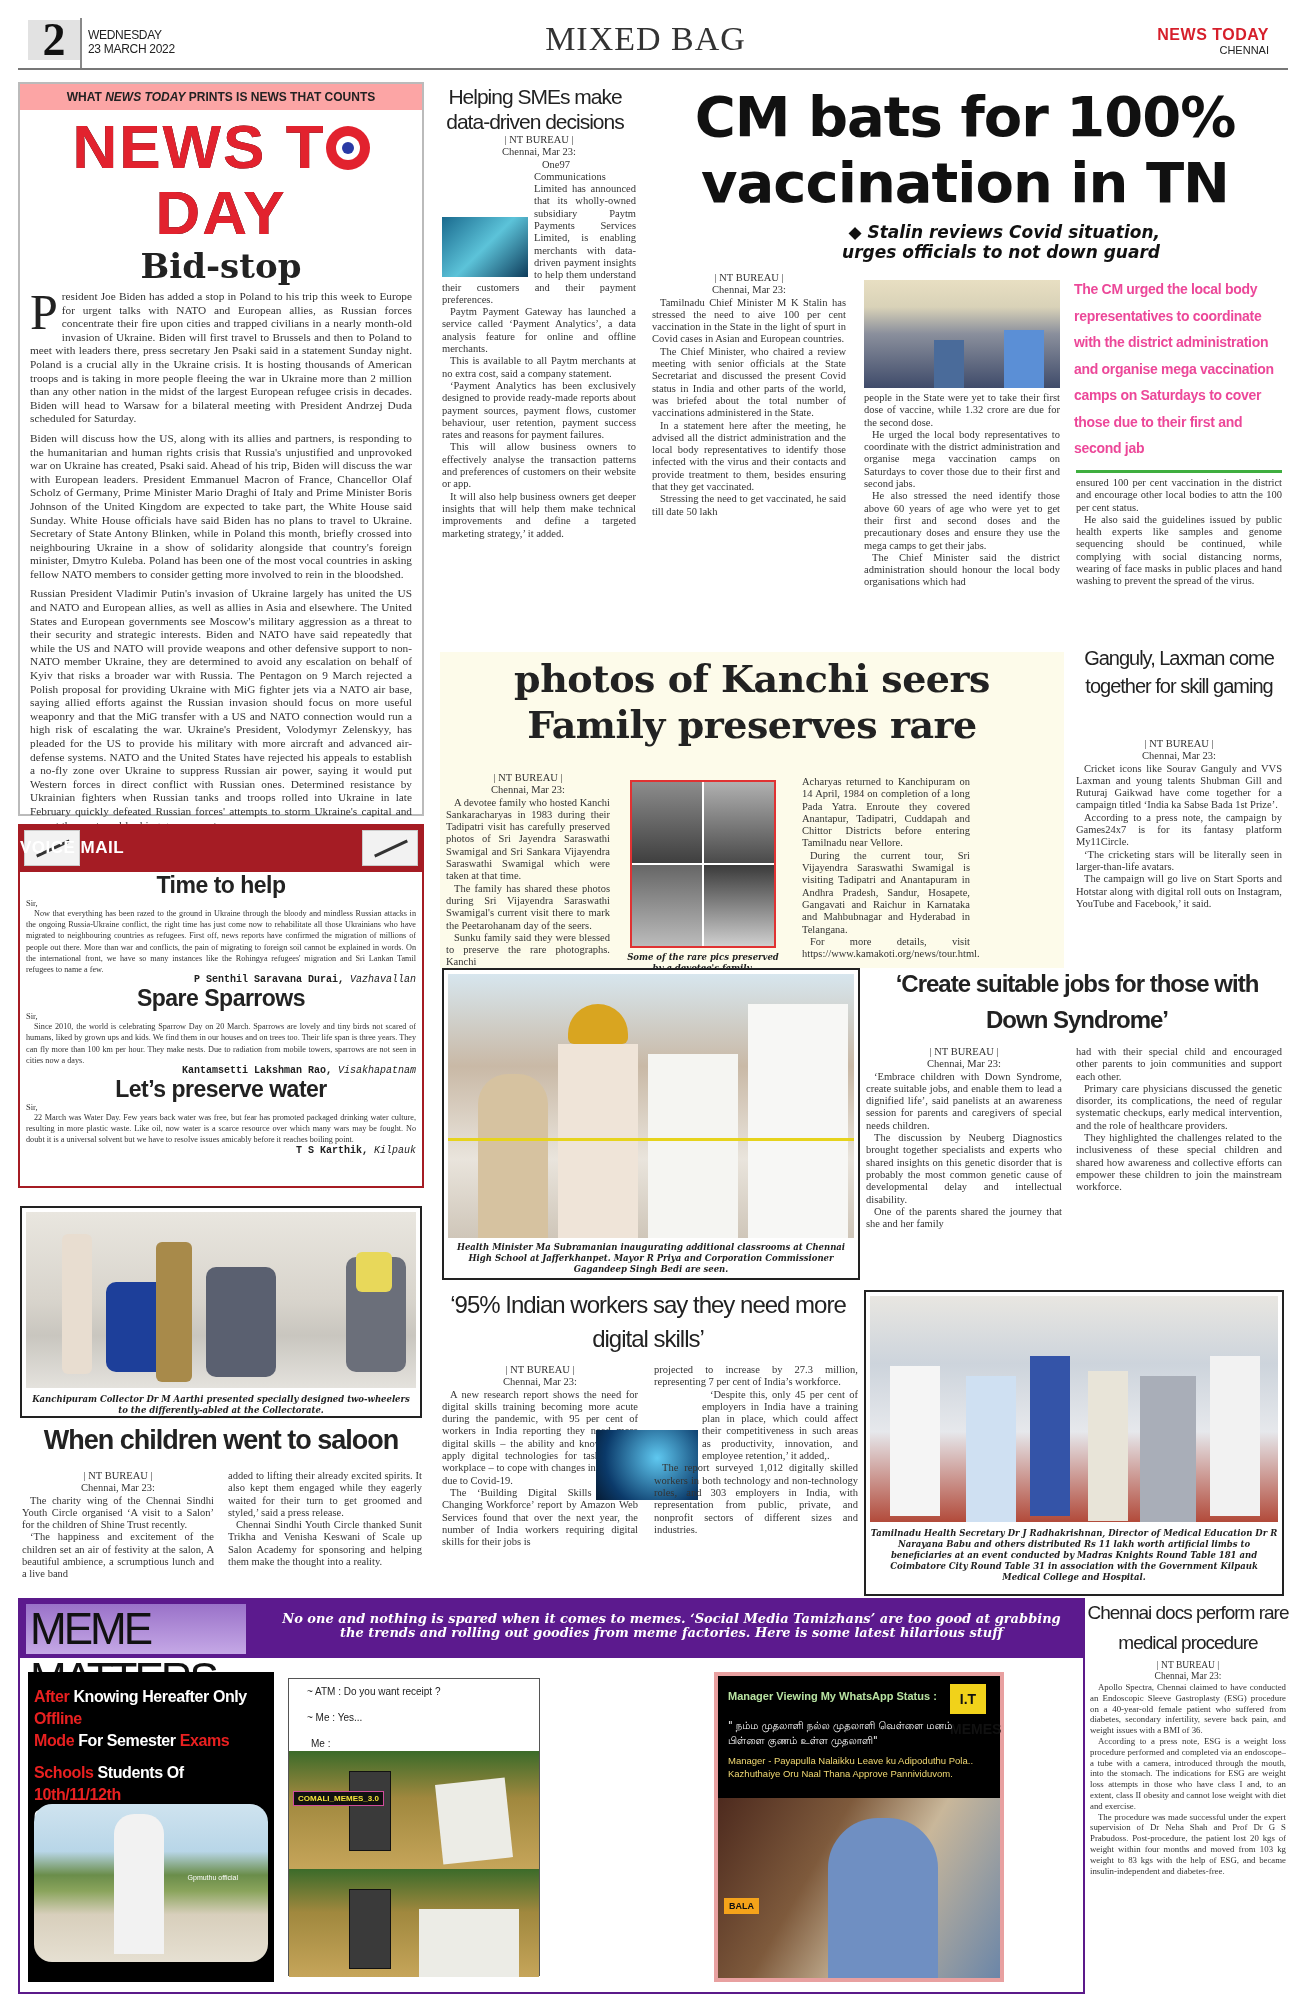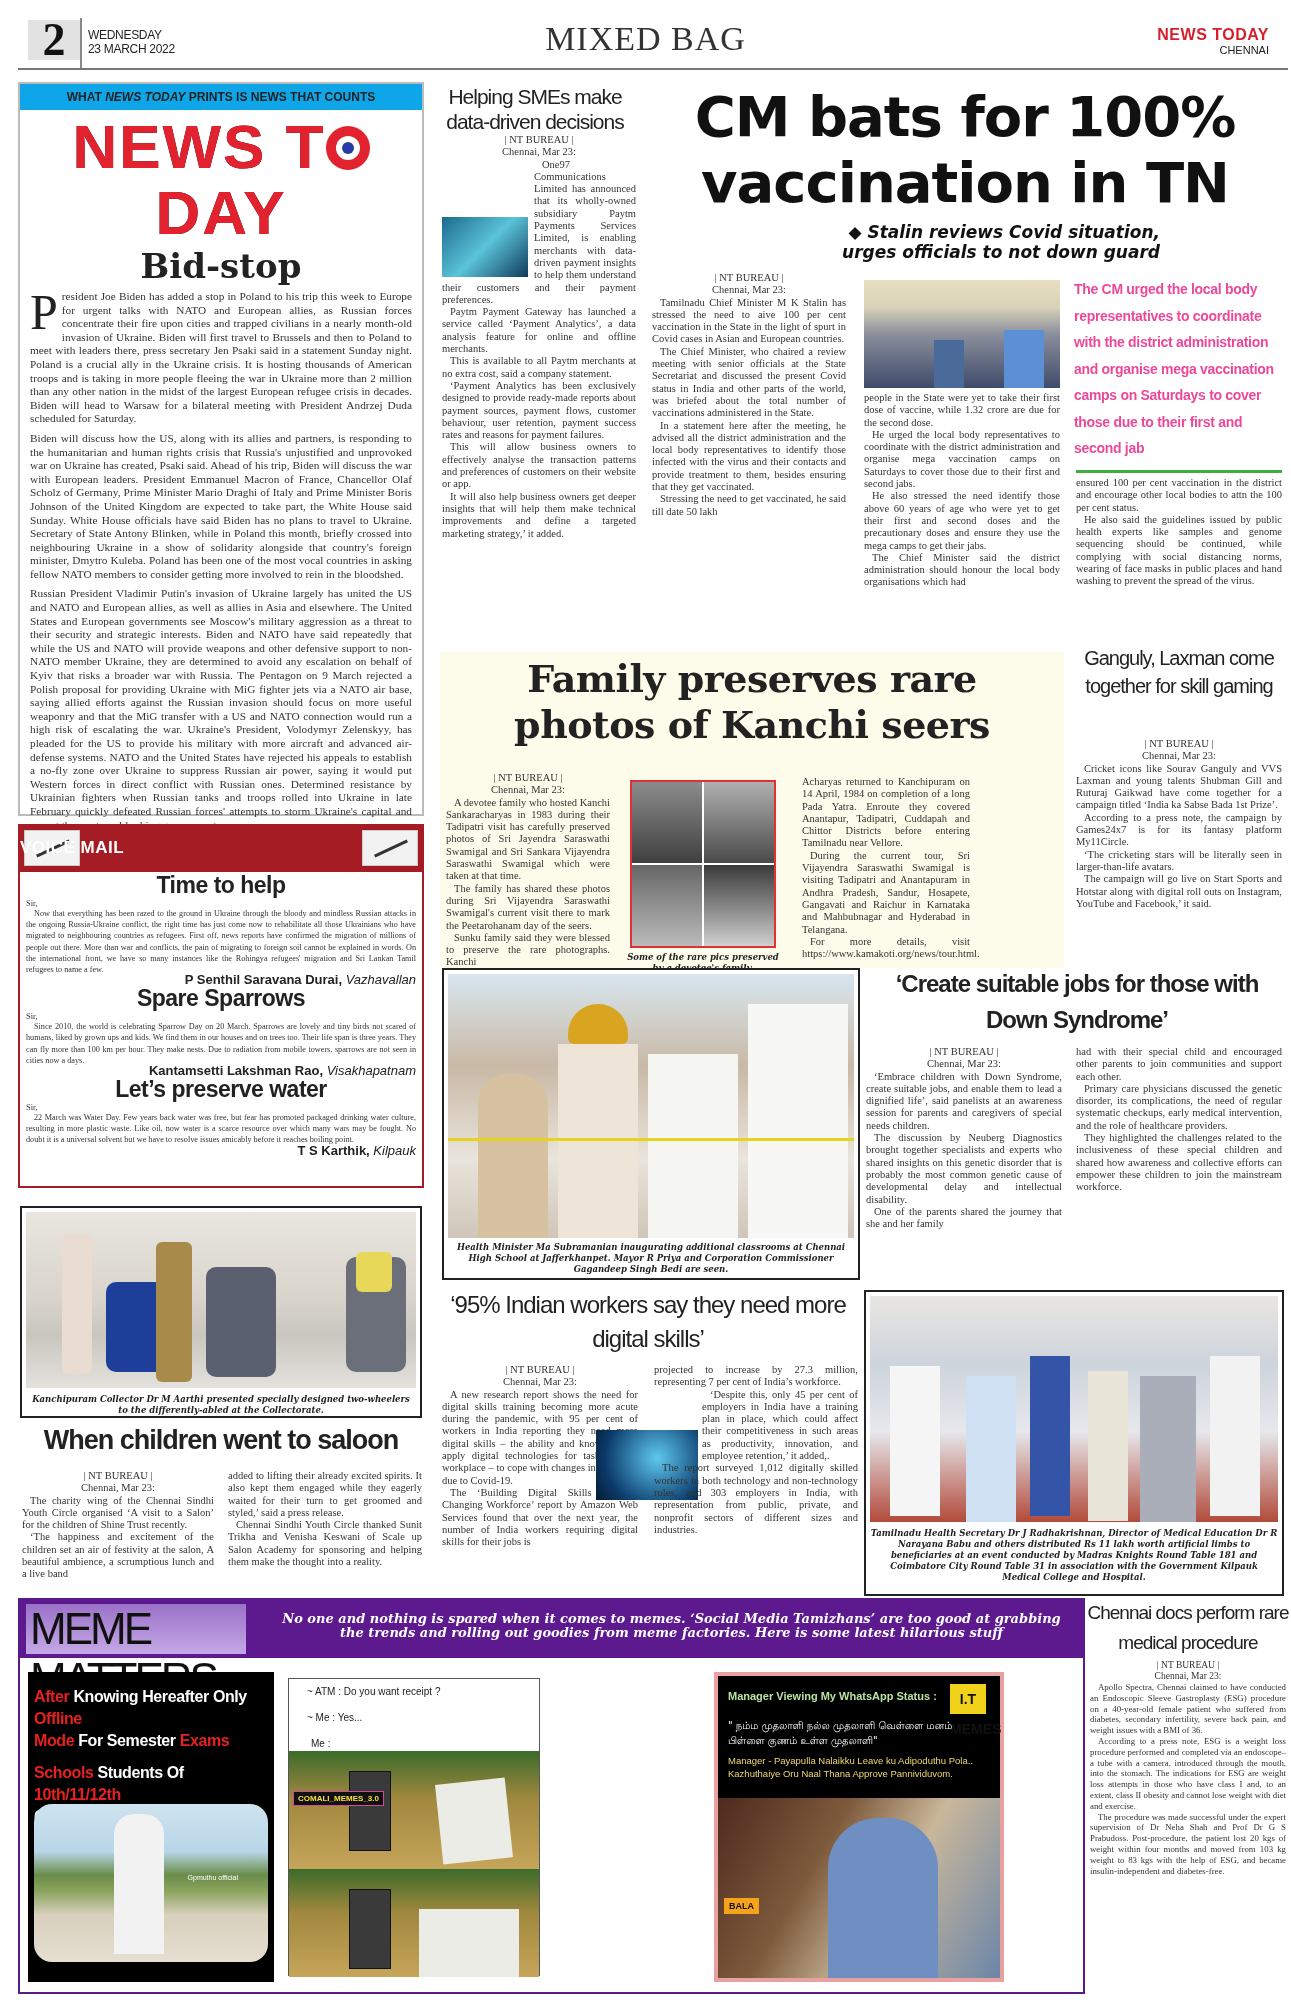--- a/index.html
+++ b/index.html
@@ -16,40 +16,40 @@
 #pageno{left:28px;top:20px;width:52px;height:40px;background:#e2e2e2;font-family:"Liberation Serif",serif;font-weight:bold;font-size:46px;line-height:40px;text-align:center;color:#111}
 #mast-sep{left:80px;top:18px;width:2px;height:50px;background:#888}
 #date{left:88px;top:28px;font-family:"Liberation Sans",sans-serif;font-size:12px;line-height:14px;color:#222;letter-spacing:-0.3px}
 #section{left:0;width:1291px;top:20px;text-align:center;font-family:"Liberation Serif",serif;font-size:34px;letter-spacing:1px;color:#333}
 #brand-small{right:22px;top:26px;text-align:right}
 #brand-small .nt{font-family:"Liberation Sans",sans-serif;font-weight:bold;font-size:16px;color:#d61f2b;letter-spacing:0.5px}
 #brand-small .city{font-family:"Liberation Sans",sans-serif;font-size:11px;color:#222}
 #mast-rule{left:18px;top:68px;width:1270px;height:2px;background:#777}
 
 #leftbox{left:18px;top:82px;width:406px;height:734px;border:2px solid #bbb}
-#tagline{height:26px;background:#0ea5e9;text-align:center;font-family:"Liberation Sans",sans-serif;font-weight:bold;font-size:12px;line-height:26px;color:#222}
+#tagline{height:26px;background:#fca5a5;text-align:center;font-family:"Liberation Sans",sans-serif;font-weight:bold;font-size:12px;line-height:26px;color:#222}
 #tagline i{font-style:italic}
 #bigbrand{text-align:center;font-family:"Liberation Sans",sans-serif;font-weight:bold;font-size:62px;color:#e2222e;letter-spacing:2px;line-height:66px;margin-top:4px;text-shadow:0 0 0 #000}
 #bigbrand .o{display:inline-block;width:44px;height:44px;border-radius:50%;background:#e2222e;position:relative;vertical-align:-2px}
 #bigbrand .o::after{content:"";position:absolute;left:10px;top:10px;width:24px;height:24px;border-radius:50%;background:#fff}
 #bigbrand .o::before{content:"";position:absolute;left:16px;top:16px;width:12px;height:12px;border-radius:50%;background:#2a3aa5;z-index:2}
 #bidstop{text-align:center;font-family:"DejaVu Serif",serif;font-weight:bold;font-size:34px;line-height:40px;color:#222}
 #lead{padding:4px 10px 0 10px;font-family:"Liberation Serif",serif;font-size:11.3px;line-height:13.6px;text-align:justify;color:#333}
 #lead p{margin-bottom:6px}
 #lead .drop{float:left;font-size:50px;line-height:40px;margin:2px 4px 0 0;color:#222}
 
 #voicemail{left:18px;top:824px;width:406px;height:364px;border:2px solid #a51c24}
 #vm-head{height:46px;background:#a51c24;position:relative}
 #vm-head .t{position:absolute;left:0;right:0;top:12px;text-align:left;font-family:"Liberation Sans",sans-serif;font-weight:bold;font-size:17px;color:#fff;letter-spacing:0.5px}
 .pen{position:absolute;top:4px;width:56px;height:36px;background:#f2f2f2;border:1px solid #ccc}
 .pen::after{content:"";position:absolute;left:10px;top:16px;width:36px;height:3px;background:#333;transform:rotate(-25deg)}
 .vm-title{text-align:center;font-family:"Liberation Sans",sans-serif;font-weight:bold;font-size:23px;line-height:26px;color:#222;letter-spacing:-0.5px}
 .vm-sir{font-family:"Liberation Serif",serif;font-size:8.5px;line-height:10px;padding:0 6px;color:#333}
 .vm-body{font-family:"Liberation Serif",serif;font-size:8.2px;line-height:11.2px;padding:0 6px;text-align:justify;text-indent:8px;color:#333}
-.vm-sign{font-family:Liberation Sans, sans-serif;font-size:13px;line-height:10px;padding:0 6px;text-align:right;color:#222}
+.vm-sign{font-family:Liberation Mono, monospace;font-size:10px;line-height:10px;padding:0 6px;text-align:right;color:#222}
 .vm-sign b{font-weight:bold}
 
 .photobox{border:2px solid #222;padding:4px;background:#fff}
 
 #meme{left:18px;top:1598px;width:1067px;height:396px;border:2px solid #5b1a8a}
 #meme-head{height:58px;background:#5c1a8e;position:relative}
 #meme-title{position:absolute;left:6px;top:4px;width:220px;height:50px;background:linear-gradient(#9a72c9,#c5a8e6);font-family:"Liberation Sans",sans-serif;font-size:44px;line-height:50px;color:#111;letter-spacing:-3px;padding-left:4px}
 #meme-blurb{position:absolute;left:250px;right:10px;top:12px;text-align:center;font-family:"DejaVu Serif",serif;font-style:italic;font-weight:bold;font-size:13px;line-height:14px;color:#fff}
 .meme1{position:absolute;left:8px;top:72px;width:246px;height:310px;background:#000}
 .meme1 .txt{padding:14px 6px 0 6px;text-align:left;font-family:"Liberation Sans",sans-serif;font-weight:bold;font-size:16px;line-height:22px;color:#fff;letter-spacing:-0.4px}
@@ -204,22 +204,22 @@
 <div class="abs green-rule" style="left:1076px;top:470px;width:206px"></div>
 <div class="abs" style="left:1076px;top:477px;width:206px">
   <div class="body-text">
     <p style="text-indent:0">ensured 100 per cent vaccination in the district and encourage other local bodies to attn the 100 per cent status.</p>
     <p>He also said the guidelines issued by public health experts like samples and genome sequencing should be continued, while complying with social distancing norms, wearing of face masks in public places and hand washing to prevent the spread of the virus.</p>
   </div>
 </div>
 
 <div class="abs" style="left:440px;top:652px;width:624px;height:316px;background:#fdfbea">
   <div style="text-align:center;font-family:'DejaVu Serif',serif;font-weight:bold;font-size:38px;line-height:46px;color:#222;margin-top:4px;letter-spacing:-0.5px">
+    <div>photos of Kanchi seers</div>
     <div>Family preserves rare</div>
-    <div>photos of Kanchi seers</div>
   </div>
   <div class="abs" style="left:6px;top:120px;width:164px">
     <div class="byline">| NT BUREAU |</div>
     <div class="byline">Chennai, Mar 23:</div>
     <div class="body-text">
       <p>A devotee family who hosted Kanchi Sankaracharyas in 1983 during their Tadipatri visit has carefully preserved photos of Sri Jayendra Saraswathi Swamigal and Sri Sankara Vijayendra Saraswathi Swamigal which were taken at that time.</p>
       <p>The family has shared these photos during Sri Vijayendra Saraswathi Swamigal's current visit there to mark the Peetarohanam day of the seers.</p>
       <p>Sunku family said they were blessed to preserve the rare photographs. Kanchi</p>
     </div>
   </div>

